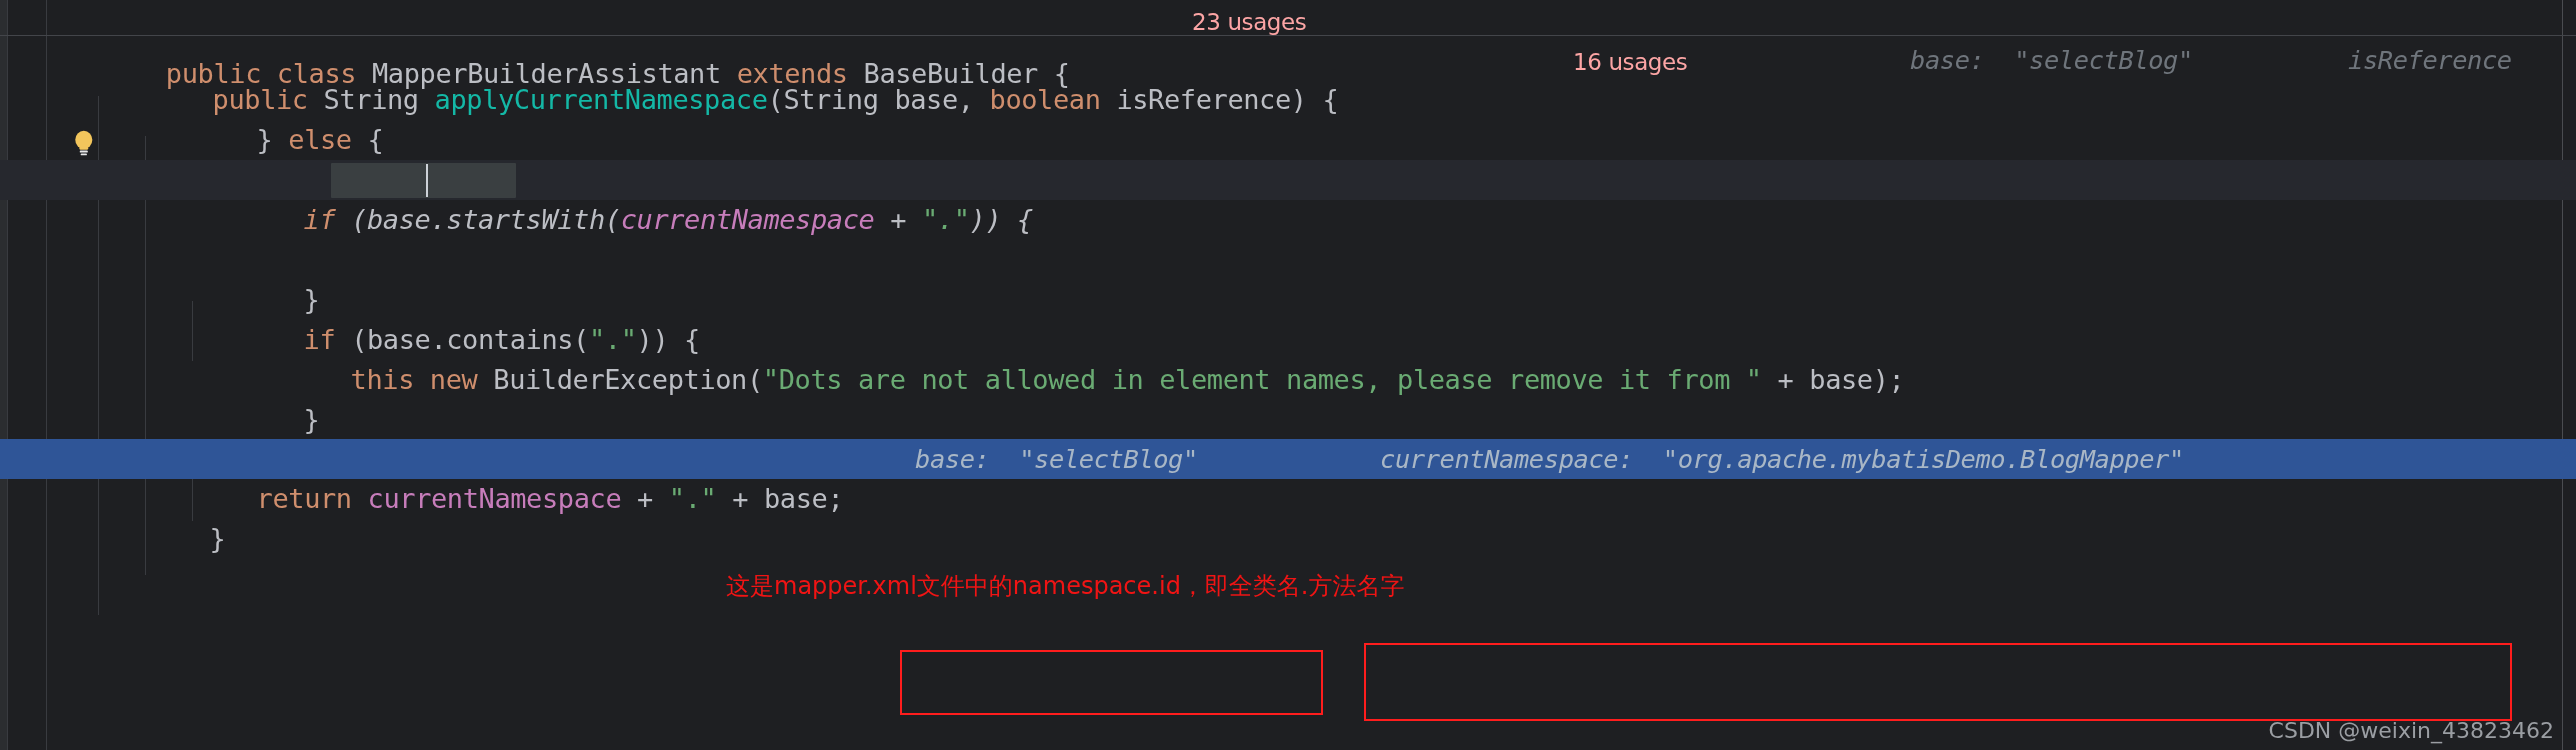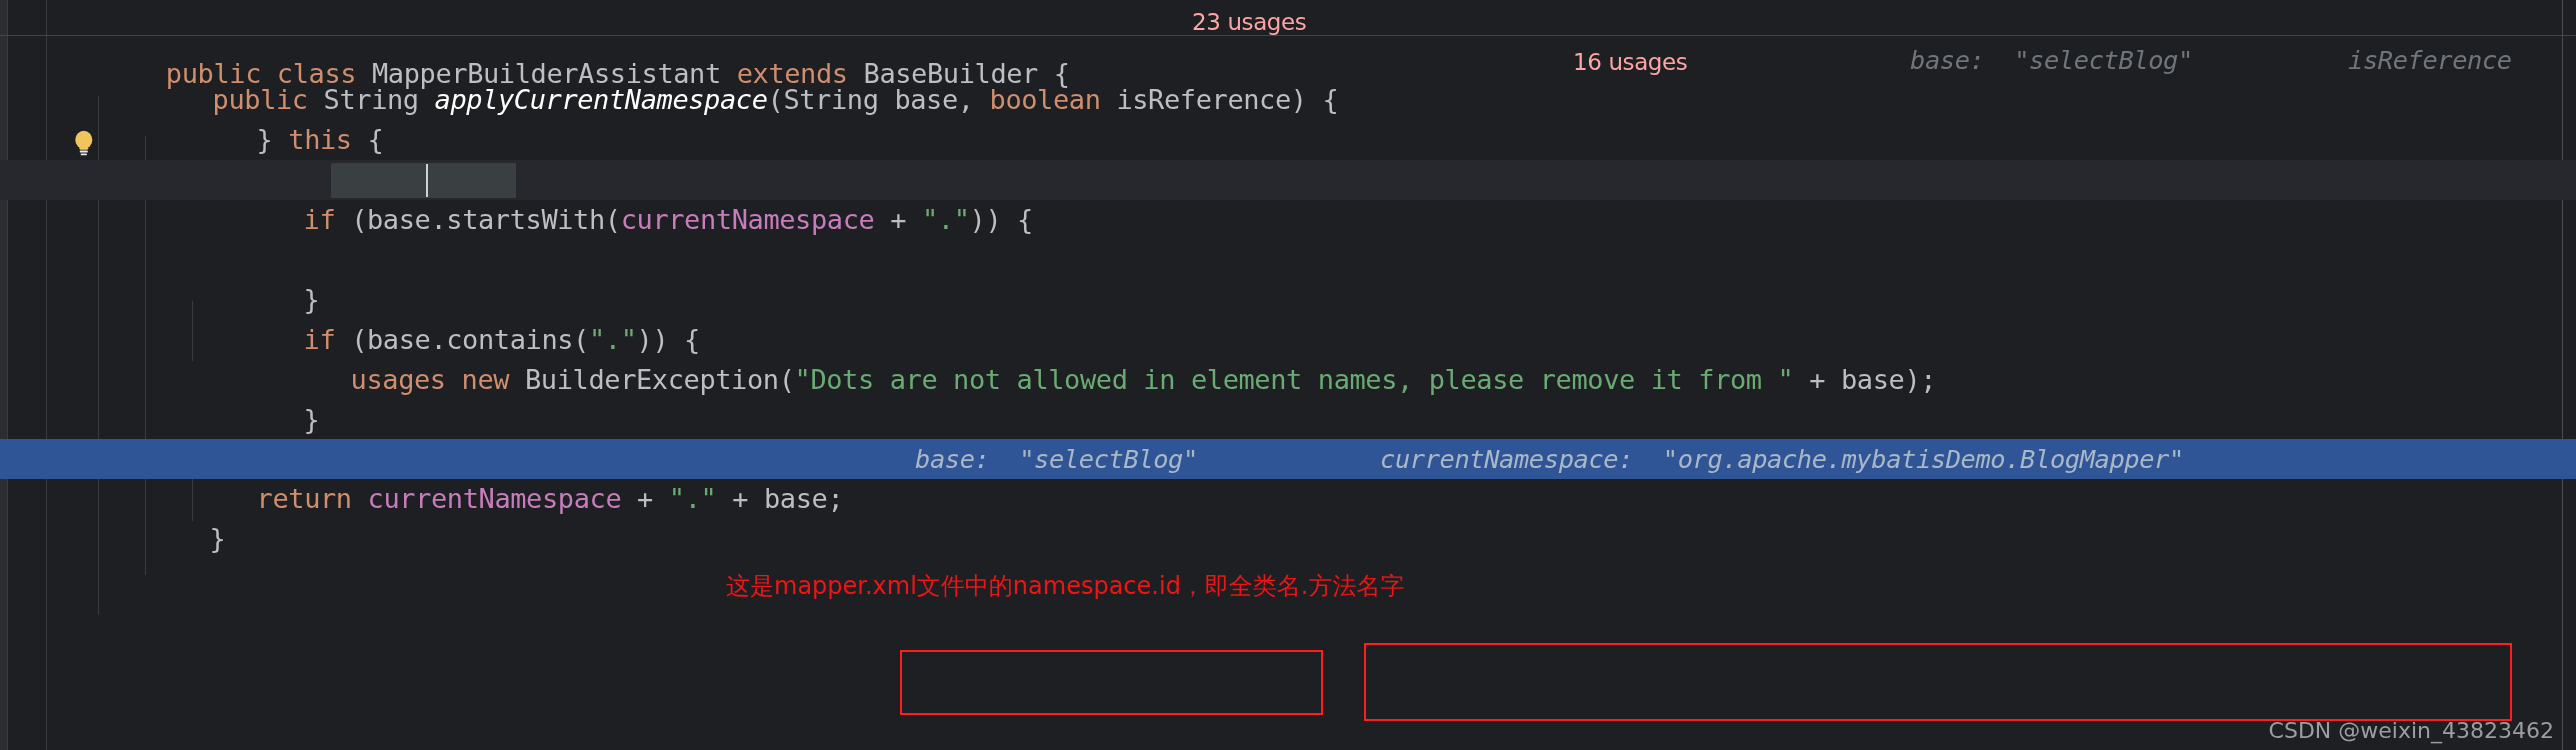--- a/index.html
+++ b/index.html
@@ -78,21 +78,21 @@
     left: 0;
     white-space: pre;
   }
   .line-bg-hover { background: #26282e; }
   .line-bg-select { background: #2f5597; }
 
   
   .kw   { color: #cf8e6d; }
   .cls  { color: #bcbec4; }
   .plain{ color: #bcbec4; }
-  .fn   { color: #ffffff; font-style: italic; }
+  .fn   { color: #14b8a6; }
   .fld  { color: #c77dbb; }
   .str  { color: #6aab73; }
   .cmt  { color: #7a7e85; }
 
   
   .hint {
     color: #fca5a5;
     font-family: "DejaVu Sans", sans-serif;
     font-size: 23px;
   }
@@ -191,60 +191,60 @@
         <span class="txt" style="left:54px;">
           <span class="kw">public</span><span class="plain"> </span><span class="cls">String</span><span class="plain"> </span><span class="fn">applyCurrentNamespace</span><span class="plain">(</span><span class="cls">String</span><span class="plain"> </span><span class="plain">base</span><span class="plain">,</span><span class="plain"> </span><span class="kw">boolean</span><span class="plain"> </span><span class="plain">isReference</span><span class="plain">)</span><span class="plain"> </span><span class="plain">{</span>
         </span>
         <span class="txt hint" style="left:1573px; top:1.8px;">16 usages</span>
         <span class="txt hint-param" style="left:1910px; top:0px;">base:  "selectBlog"</span>
         <span class="txt hint-param" style="left:2348px; top:0px;">isReference</span>
       </div>
 
       <div class="line" style="top:80px;">
         <span class="txt" style="left:98px;">
-          <span class="plain">} </span><span class="kw">this</span><span class="plain"> {</span>
+          <span class="plain">} </span><span class="kw">else</span><span class="plain"> {</span>
         </span>
       </div>
 
       <div class="line" style="top:120px;">
         <span class="txt" style="left:145px;">
           <span class="cmt">// is it qualified with this namespace yet?</span>
         </span>
       </div>
       <svg class="bulb" style="left:72px; top:129px;" viewBox="0 0 26 30">
         <ellipse cx="13" cy="12" rx="9.5" ry="10" fill="#f2c55c"></ellipse>
         <rect x="8" y="20" width="10" height="3" rx="1.2" fill="#f2c55c"></rect>
         <rect x="8.5" y="24" width="9" height="2.2" rx="1" fill="#e8e8e8"></rect>
         <rect x="9.5" y="27.2" width="7" height="2" rx="1" fill="#e8e8e8"></rect>
       </svg>
 
       <div class="line line-bg-hover" style="top:160px;">
         <span class="ident-highlight" style="left:331px; top:2.7px; width:185px; height:35px;"></span>
-        <span class="txt" style="left:145px;">
+        <span class="txt" style="left:145px;font-style:italic;">
           <span class="kw">if</span><span class="plain"> (base.</span><span class="plain">startsWith</span><span class="plain">(</span><span class="fld">currentNamespace</span><span class="plain"> + </span><span class="str">"."</span><span class="plain">)) {</span>
         </span>
         <span class="caret" style="left:426px; top:3.6px; height:33px;"></span>
       </div>
 
 
       <div class="line" style="top:240px;">
         <span class="txt" style="left:145px;">
           <span class="plain">}</span>
         </span>
       </div>
 
       <div class="line" style="top:280px;">
         <span class="txt" style="left:145px;">
           <span class="kw">if</span><span class="plain"> (base.contains(</span><span class="str">"."</span><span class="plain">)) {</span>
         </span>
       </div>
 
       <div class="line" style="top:320px;">
         <span class="txt" style="left:192px;">
-          <span class="kw">usages</span><span class="plain"> </span><span class="kw">new</span><span class="plain"> </span><span class="cls">BuilderException</span><span class="plain">(</span><span class="str">"Dots are not allowed in element names, please remove it from "</span><span class="plain"> + base);</span>
+          <span class="kw">this</span><span class="plain"> </span><span class="kw">new</span><span class="plain"> </span><span class="cls">BuilderException</span><span class="plain">(</span><span class="str">"Dots are not allowed in element names, please remove it from "</span><span class="plain"> + base);</span>
         </span>
       </div>
 
       <div class="line" style="top:360px;">
         <span class="txt" style="left:145px;">
           <span class="plain">}</span>
         </span>
       </div>
 
       <div class="line" style="top:400px;">

